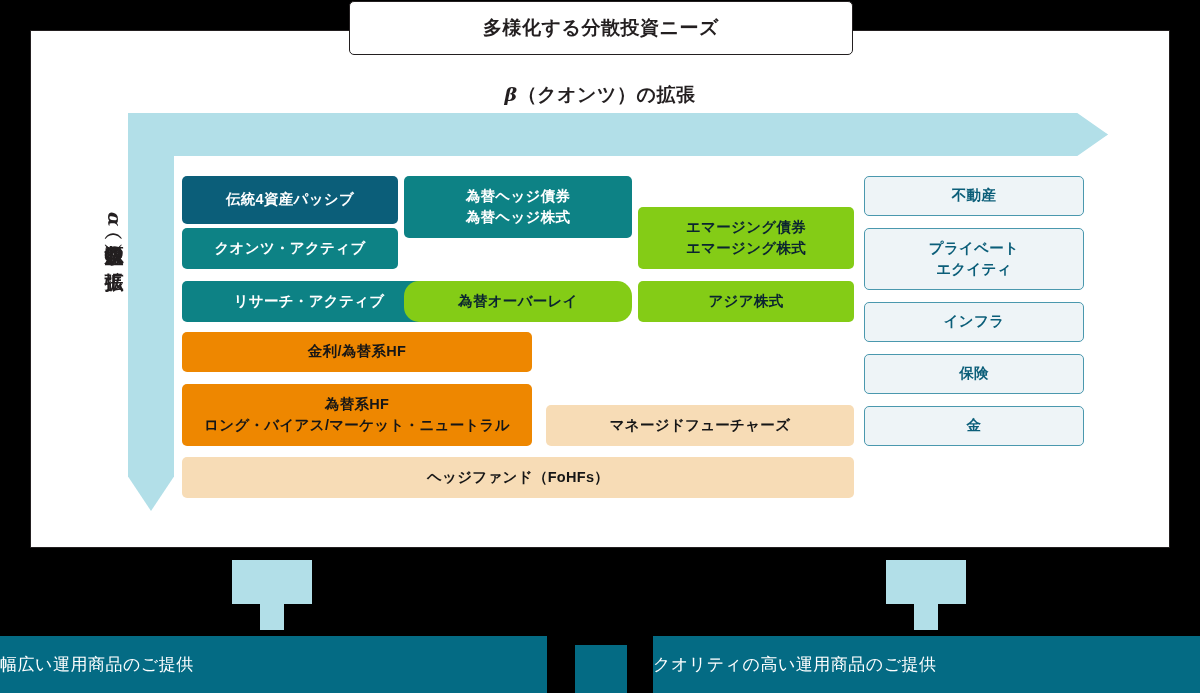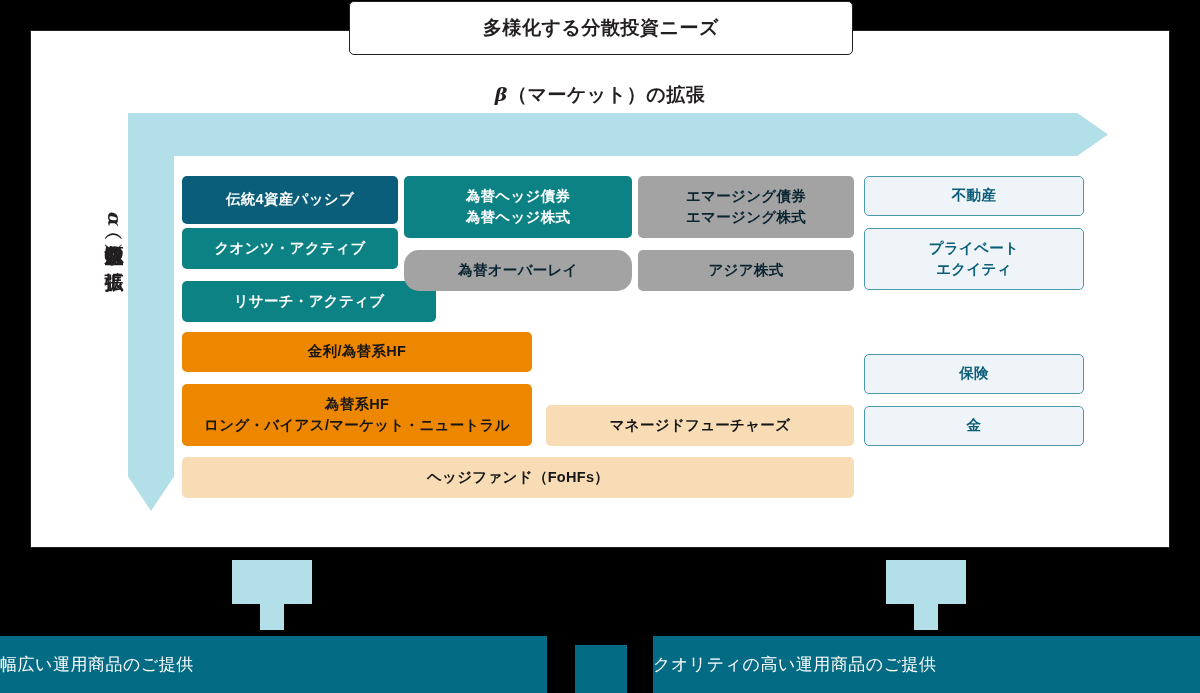--- a/index.html
+++ b/index.html
@@ -55,21 +55,21 @@
 
   
   .bx{
     position:absolute;border-radius:5px;box-sizing:border-box;
     display:flex;align-items:center;justify-content:center;text-align:center;
     font-weight:bold;font-size:14.5px;line-height:1.45;letter-spacing:.3px;
     white-space:pre-line;
   }
   .c-darkteal{background:#0b5e79;color:#ffffff;}
   .c-teal    {background:#0d8285;color:#ffffff;}
-  .c-cyan    {background:#a3a3a3;color:#0a2430;}
+  .c-cyan    {background:#84cc16;color:#0a2430;margin-top:31px;}
   .c-orange  {background:#ee8700;color:#161616;}
   .c-sand    {background:#f7dcb6;color:#161616;font-weight:bold;}
   .c-outline {background:#eef4f7;color:#0b5e79;border:1px solid #4a98ae;}
 
   
   .banner{
     position:absolute;background:#046b84;
     display:flex;align-items:center;
     color:#ffffff;font-weight:normal;font-size:17px;letter-spacing:.5px;
   }
@@ -92,21 +92,21 @@
   <svg class="arrow-v" viewBox="0 0 46 400" aria-hidden="true">
     <rect x="0" y="0" width="46" height="355" fill="#b2dfe8"></rect>
     <polygon points="-9,350 55,350 23,398" fill="#b2dfe8"></polygon>
   </svg>
 
   <div class="title-box">
     <span>多様化する分散投資ニーズ</span>
   </div>
 
   <div class="beta-caption">
-    <span class="sym">β</span><span>（マーケット）の拡張</span>
+    <span class="sym">β</span><span>（クオンツ）の拡張</span>
   </div>
 
   <div class="alpha-label">
     <span class="sym">α</span>
       <span>（収益源泉）の拡張</span>
   </div>
 
   <div class="bx c-darkteal" style="left:182px;top:176px;width:216px;height:48px;">伝統4資産パッシブ</div>
   <div class="bx c-teal" style="left:182px;top:228px;width:216px;height:41px;">クオンツ・アクティブ</div>
   <div class="bx c-teal" style="left:182px;top:281px;width:254px;height:41px;">リサーチ・アクティブ</div>
@@ -115,20 +115,21 @@
 為替ヘッジ株式</div>
   <div class="bx c-cyan" style="left:404px;top:250px;width:228px;height:41px;border-radius:15px;">為替オーバーレイ</div>
 
   <div class="bx c-cyan" style="left:638px;top:176px;width:216px;height:62px;">エマージング債券
 エマージング株式</div>
   <div class="bx c-cyan" style="left:638px;top:250px;width:216px;height:41px;">アジア株式</div>
 
   <div class="bx c-outline" style="left:864px;top:176px;width:220px;height:40px;">不動産</div>
   <div class="bx c-outline" style="left:864px;top:228px;width:220px;height:62px;">プライベート
 エクイティ</div>
+  <div class="bx c-outline" style="left:864px;top:302px;width:220px;height:40px;">インフラ</div>
   <div class="bx c-outline" style="left:864px;top:354px;width:220px;height:40px;">保険</div>
   <div class="bx c-outline" style="left:864px;top:406px;width:220px;height:40px;">金</div>
 
   <div class="bx c-orange" style="left:182px;top:332px;width:350px;height:40px;">金利/為替系HF</div>
   <div class="bx c-orange" style="left:182px;top:384px;width:350px;height:62px;">為替系HF
 ロング・バイアス/マーケット・ニュートラル</div>
   <div class="bx c-sand" style="left:546px;top:405px;width:308px;height:41px;">マネージドフューチャーズ</div>
   <div class="bx c-sand" style="left:182px;top:457px;width:672px;height:41px;">ヘッジファンド（FoHFs）</div>
 
   <svg class="connector" style="left:232px;top:560px;width:80px;height:70px;" viewBox="0 0 80 70" aria-hidden="true">

